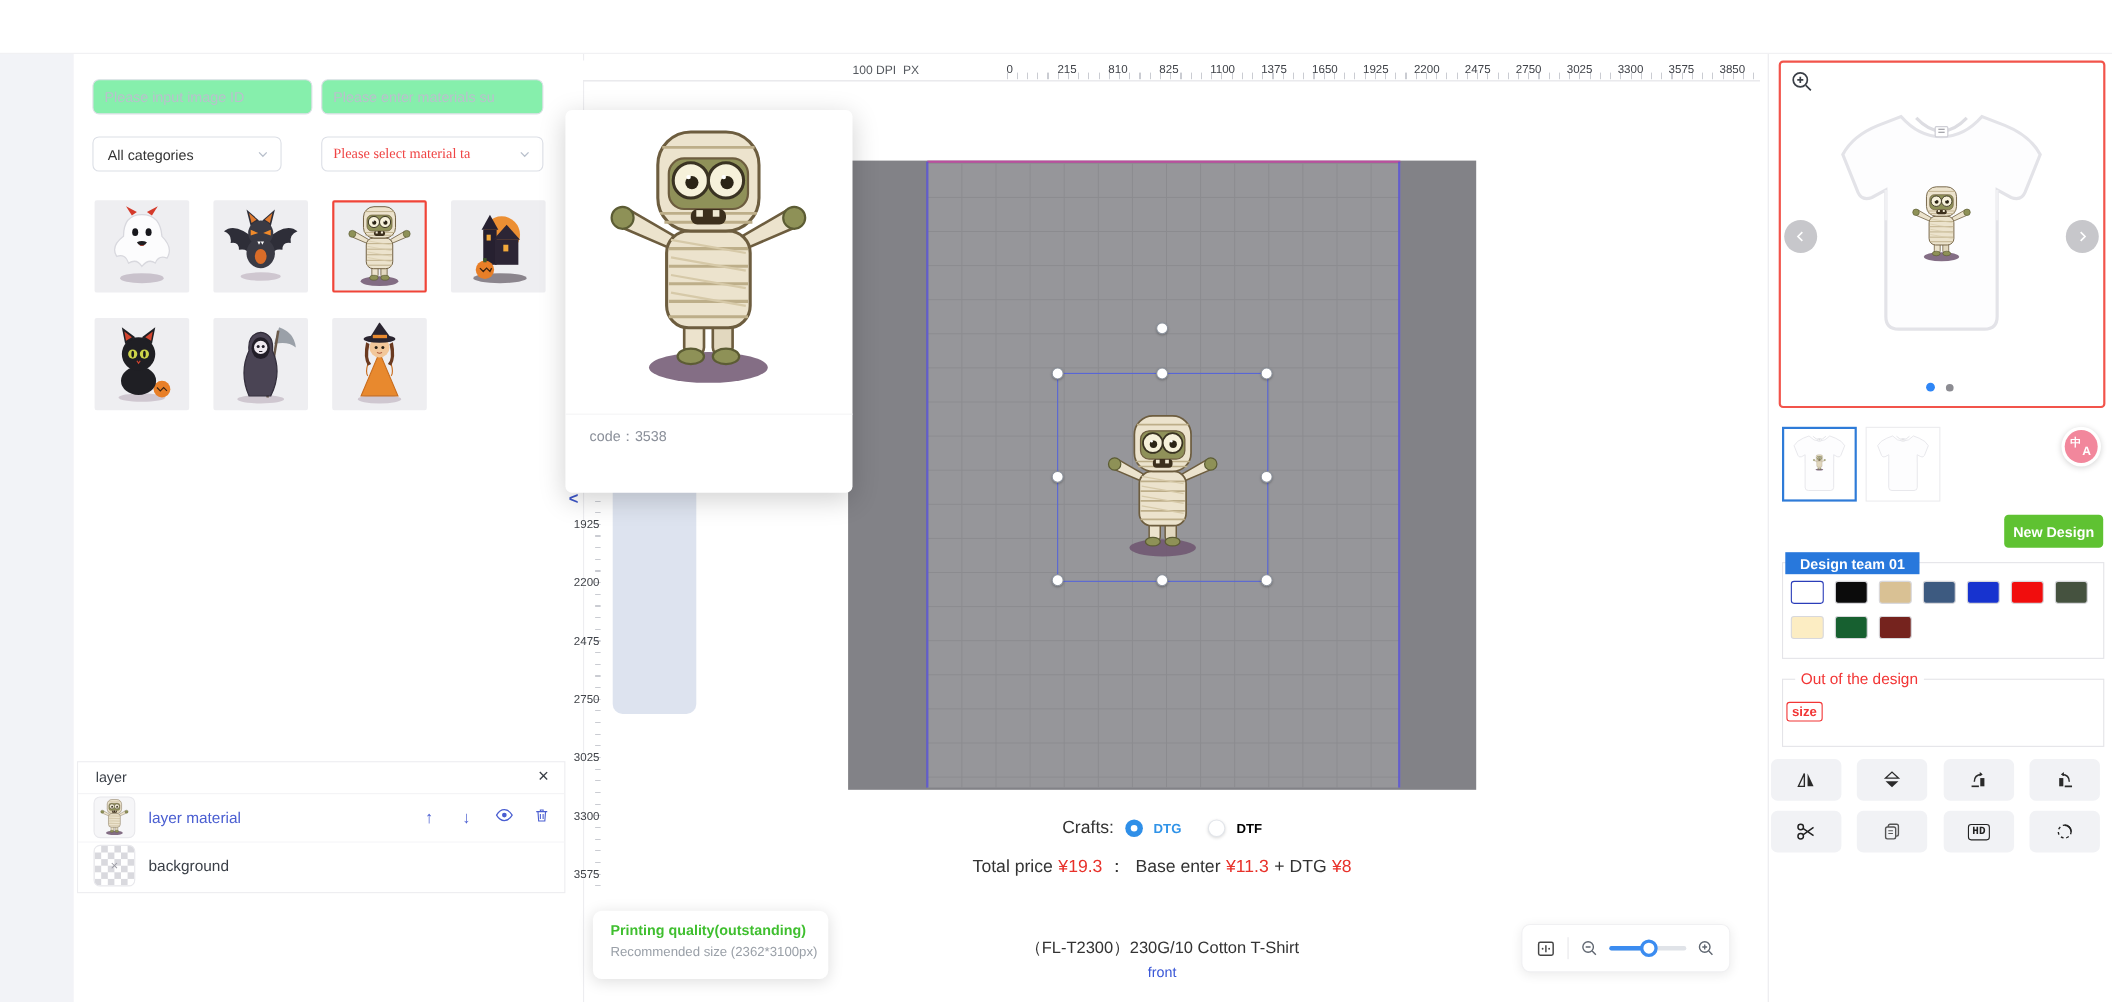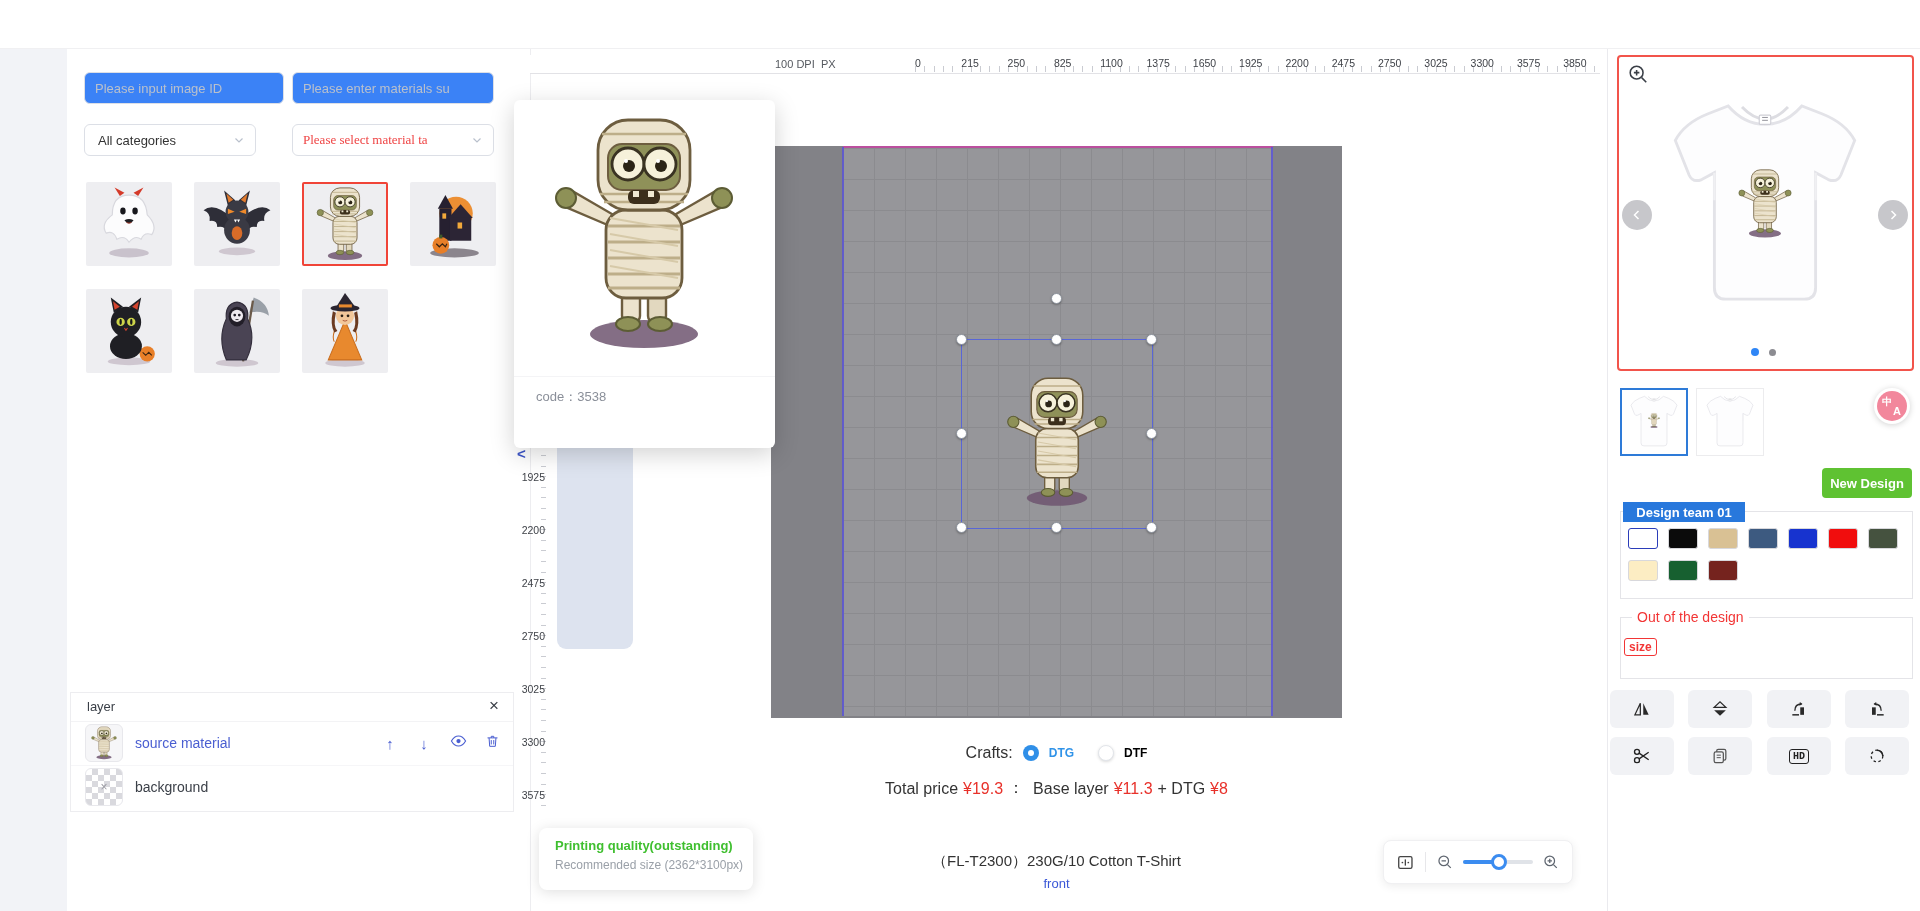--- a/index.html
+++ b/index.html
@@ -17,21 +17,21 @@
            font-size:14px;font-weight:bold;display:flex;align-items:center;justify-content:center;gap:6px;cursor:pointer;}
   
   .rail{left:0;top:48px;width:67px;height:863px;background:#f2f3f7;z-index:5;}
   .ritem{left:0;width:67px;text-align:center;cursor:pointer;}
   .ritem .lab{font-size:12px;color:#3a3f47;margin-top:2px;}
   .ritem.active{background:#fff;}
   .ritem.active .lab{color:#4353e0;}
   
   .lpanel{left:67px;top:48px;width:463px;height:863px;background:#fff;border-right:1px solid #ededf0;}
   .inp{position:absolute;height:32px;border:1px solid #dcdfe6;border-radius:6px;font-size:13px;
-       padding:0 10px;box-sizing:border-box;color:#333;background:#3b82f6;outline:none;font-family:"Liberation Sans",sans-serif;}
+       padding:0 10px;box-sizing:border-box;color:#333;background:#86efac;outline:none;font-family:"Liberation Sans",sans-serif;}
   .inp::placeholder{color:#b9c0cc;}
   .sel{position:absolute;height:32px;border:1px solid #dcdfe6;border-radius:6px;font-size:13px;background:#fff;
        display:flex;align-items:center;padding:0 10px;box-sizing:border-box;cursor:pointer;justify-content:space-between;}
   .sel .ph{color:#ef4444;font-family:Liberation Serif, serif;}
   .mat{position:absolute;width:86px;height:84px;background:#eeeef1;border-radius:2px;cursor:pointer;
        display:flex;align-items:center;justify-content:center;box-sizing:border-box;}
   .mat svg{width:78px;height:76px;}
   .mat.selected{border:2px solid #f04438;}
   
   .laypanel{left:70px;top:692px;width:444px;height:120px;background:#fff;border:1px solid #ededf0;box-sizing:border-box;z-index:8;}
@@ -350,21 +350,21 @@
     <div class="layhdr">
       <span style="position:absolute;left:16px;top:6px;font-size:13px;color:#3a3f47;">layer</span>
       <span style="position:absolute;right:14px;top:3px;font-size:17px;color:#3a3f47;cursor:pointer;">×</span>
     </div>
     <div class="layrow" style="top:28px;">
       <div class="laythumb">
           <svg width="30" height="34" viewBox="0 0 100 120">
             <use href="#sym-mummy"></use>
           </svg>
         </div>
-      <span style="margin-left:12px;font-size:14px;color:#4a5ed1;flex:1;">source material</span>
+      <span style="margin-left:12px;font-size:14px;color:#4a5ed1;flex:1;">layer material</span>
       <span style="width:34px;text-align:center;color:#4a5ed1;font-size:15px;cursor:pointer;">↑</span>
       <span style="width:34px;text-align:center;color:#4a5ed1;font-size:15px;cursor:pointer;">↓</span>
       <span style="width:34px;text-align:center;cursor:pointer;">
         <svg width="17" height="14" viewBox="0 0 24 18">
             <path d="M2 9s4-7 10-7 10 7 10 7-4 7-10 7S2 9 2 9z" fill="none" stroke="#4a5ed1" stroke-width="1.6"></path>
             <circle cx="12" cy="9" r="3" fill="#4a5ed1"></circle>
           </svg>
       </span>
       <span style="width:34px;text-align:center;cursor:pointer;margin-right:4px;">
         <svg width="15" height="16" viewBox="0 0 24 24">
@@ -380,21 +380,21 @@
     </div>
   </div>
 
   <div class="abs hruler"></div>
   <span class="abs" style="left:775px;top:58px;font-size:11px;color:#55595f;z-index:3;">
     <span>100 DPI</span>&nbsp;&nbsp;<span>PX</span>
   </span>
   <div class="abs" id="h-ticks" style="left:915px;top:56px;width:690px;height:17px;z-index:3;overflow:hidden;">
       <span class="htick" style="left: 0px;">0</span>
       <span class="htick" style="left: 46.3px;">215</span>
-      <span class="htick" style="left: 92.6px;">250</span>
+      <span class="htick" style="left: 92.6px;">810</span>
       <span class="htick" style="left: 138.9px;">825</span>
       <span class="htick" style="left: 185.2px;">1100</span>
       <span class="htick" style="left: 231.5px;">1375</span>
       <span class="htick" style="left: 277.8px;">1650</span>
       <span class="htick" style="left: 324.1px;">1925</span>
       <span class="htick" style="left: 370.4px;">2200</span>
       <span class="htick" style="left: 416.7px;">2475</span>
       <span class="htick" style="left: 463px;">2750</span>
       <span class="htick" style="left: 509.3px;">3025</span>
       <span class="htick" style="left: 555.6px;">3300</span>
@@ -454,21 +454,21 @@
         <i></i>
       </span>
     <span style="font-size:12px;font-weight:bold;color:#3093e8;">DTG</span>
     <span class="radio-off" style="margin-left:14px;"></span>
     <span style="font-size:12px;font-weight:bold;color:#000000;">DTF</span>
   </div>
   <div class="abs" style="left:771px;top:778px;width:571px;display:flex;align-items:center;justify-content:center;gap:5px;font-size:16px;">
     <span>Total price</span>
     <span style="color:#e8312a;">¥19.3</span>
     <span>：</span>
-    <span style="margin-left:4px;">Base layer</span>
+    <span style="margin-left:4px;">Base enter</span>
     <span style="color:#e8312a;">¥11.3</span>
     <span>+ DTG</span>
     <span style="color:#e8312a;">¥8</span>
   </div>
 
   <div class="abs tip">
     <div style="font-size:13px;font-weight:bold;color:#3fbf2f;">Printing quality(outstanding)</div>
     <div style="font-size:12px;color:#9aa0a8;margin-top:5px;">Recommended size (2362*3100px)</div>
   </div>
   <div class="abs" style="left:771px;top:852px;width:571px;text-align:center;font-size:15px;color:#333;">（FL-T2300）230G/10 Cotton T-Shirt</div>

